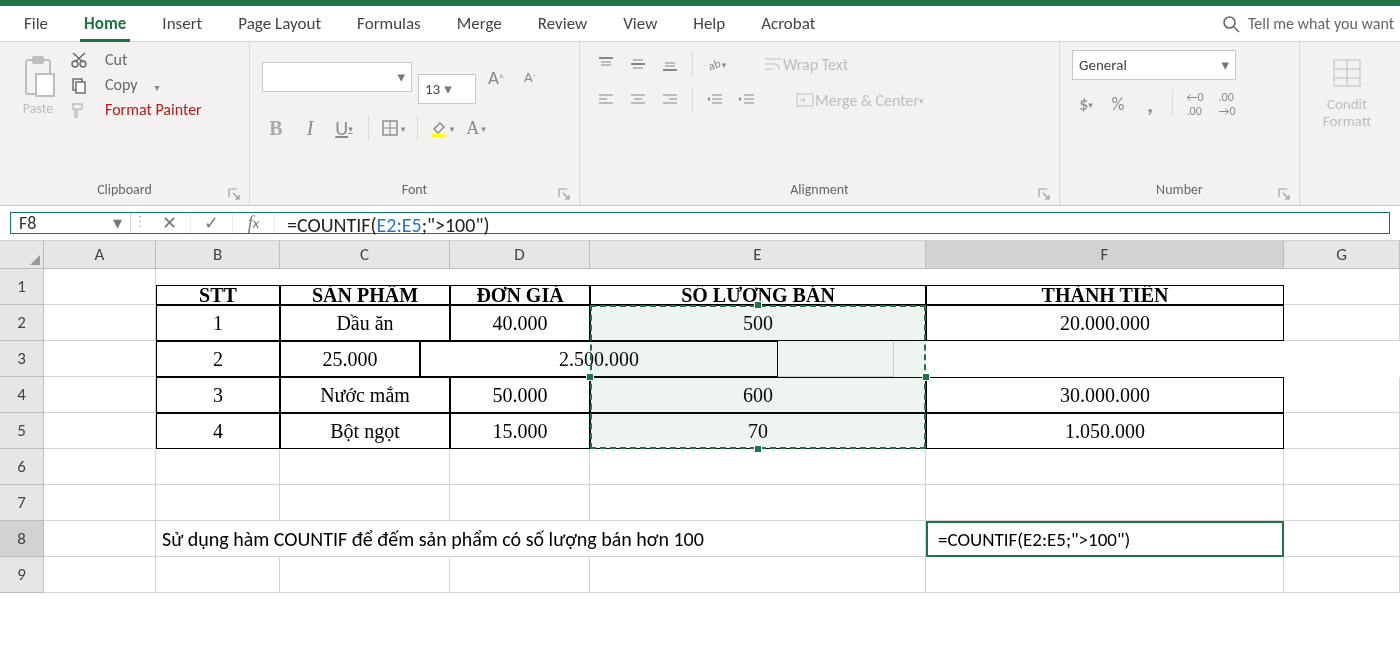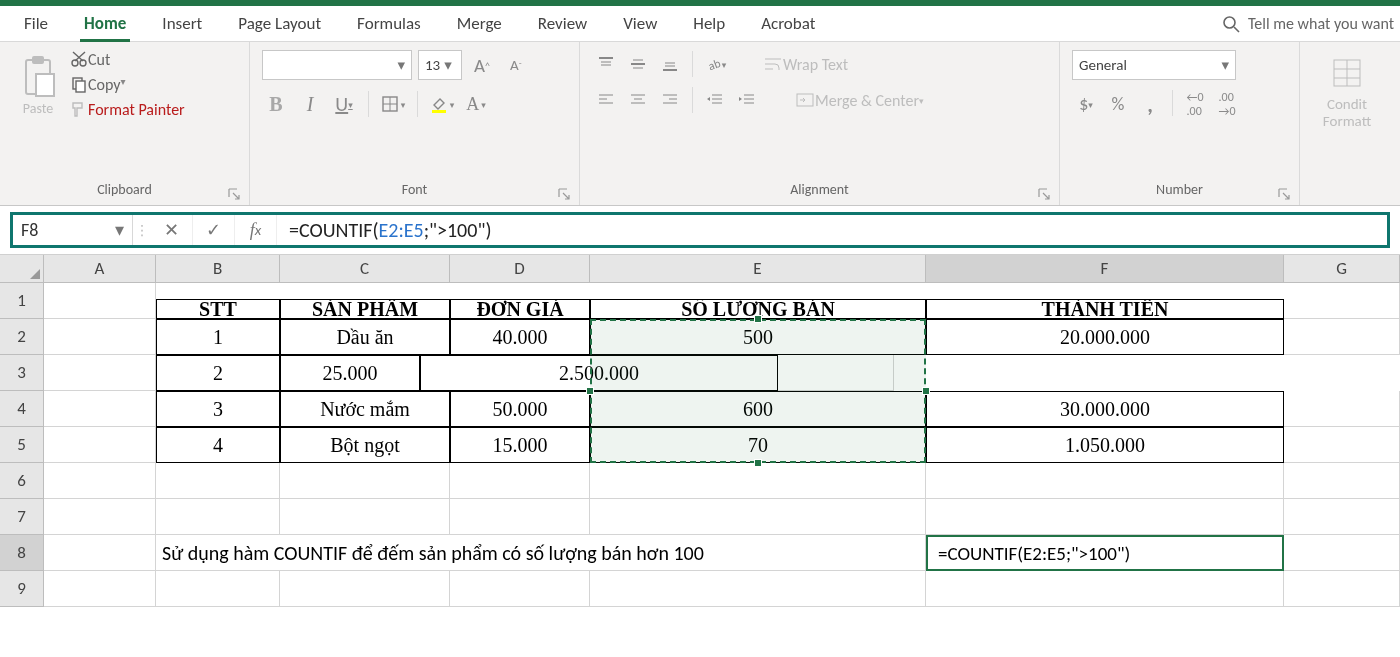--- a/index.html
+++ b/index.html
@@ -18,47 +18,47 @@
 
 
 .ribbon { height: 164px; background: #f3f2f1; border-bottom: 1px solid #c7c7c7; display: flex; }
 .group { border-right: 1px solid #dadada; padding: 8px 12px 4px 12px; display: flex; flex-direction: column; position: relative; }
 .group-body { flex: 1; display: flex; align-items: flex-start; }
 .group-label { text-align: center; font-size: 14px; color: #666; height: 22px; line-height: 22px; position: relative; }
 .group-launcher { position: absolute; right: 6px; bottom: 2px; width: 16px; height: 16px; }
 .big-btn { width: 52px; text-align: center; color: #bdbdbd; font-size: 14px; }
 .big-btn svg { display: block; margin: 4px auto 2px; }
 .vstack { display: flex; flex-direction: column; gap: 6px; margin-left: 6px; }
-.mini { display: flex; align-items: flex-start; gap: 0; font-size: 16px; color: #666; }
+.mini { display: flex; align-items: flex-end; gap: 17px; font-size: 16px; color: #666; }
 .mini.disabled { color: #b91c1c; }
 .mini svg { flex-shrink: 0; }
 
 .font-group .top-row, .font-group .bot-row { display: flex; align-items: center; gap: 6px; }
 .font-group .top-row { margin-bottom: 10px; }
 .combo { border: 1px solid #c7c7c7; background: #fff; height: 30px; display: flex; align-items: center; padding: 0 6px; font-size: 15px; color: #444; }
 .combo .caret { margin-left: auto; color: #777; }
 .fontname { width: 150px; }
-.fontsize { width: 44px; }
+.fontsize { width: 58px; margin-top: 24px; }
 .ibtn { width: 28px; height: 28px; display: flex; align-items: center; justify-content: center; color: #8a8a8a; font-size: 18px; }
 .ibtn.bold { font-weight: 700; color: #a8a8a8; font-family: "Times New Roman", serif; font-size: 20px; }
 .ibtn.italic { font-style: italic; font-family: "Times New Roman", serif; font-size: 20px; }
 .ibtn.underline { text-decoration: underline; font-family: "Times New Roman", serif; font-size: 20px; }
 .sep { width: 1px; height: 26px; background: #dadada; margin: 0 4px; }
 
 .align-group .top-row, .align-group .bot-row { display: flex; align-items: center; gap: 4px; margin-bottom: 8px; }
 .txtbtn { display: flex; align-items: center; font-size: 16px; color: #bdbdbd; padding: 0 6px; }
 
 .num-group .top-row { margin-bottom: 10px; }
 .numfmt { width: 164px; }
 
 .cond-btn { width: 78px; text-align: center; color: #bdbdbd; font-size: 15px; padding-top: 6px; }
 
 
 .fbar-wrap { background: #fff; border-bottom: 1px solid #d0d0d0; padding: 6px 10px; }
-.fbar { height: 36px; border: 3px solid #0f766e; display: flex; align-items: center; background: #fff; }
+.fbar { height: 22px; border: 1px solid #0f766e; display: flex; align-items: flex-start; background: #fff; }
 .namebox { width: 120px; border-right: 1px solid #d8d8d8; height: 100%; display: flex; align-items: center; padding: 0 8px; font-size: 18px; color: #333; }
 .namebox .caret { margin-left: auto; color: #777; }
 .fbar-btn { width: 42px; height: 100%; display: flex; align-items: center; justify-content: center; color: #777; font-size: 18px; border-right: 1px solid #eee; }
 .fbar-btn.fx { font-style: italic; font-family: "Times New Roman", serif; }
 .formula { flex: 1; padding: 0 12px; font-size: 20px; color: #222; }
 .formula .range { color: #2a73cc; }
 
 
 .grid { position: relative; }
 .col-headers { display: flex; height: 28px; background: #e6e6e6; border-bottom: 1px solid #bdbdbd; }

